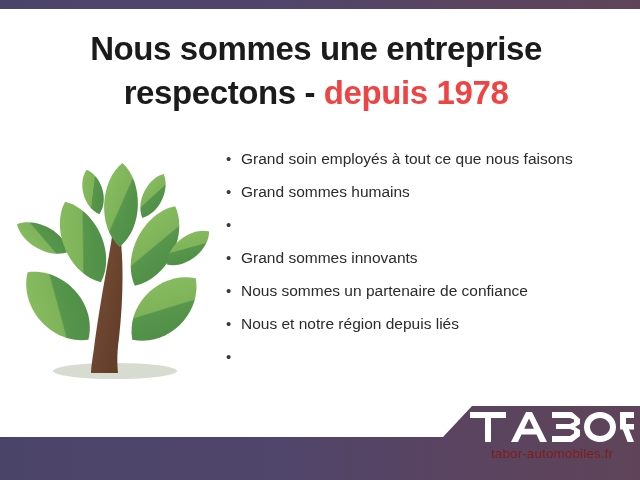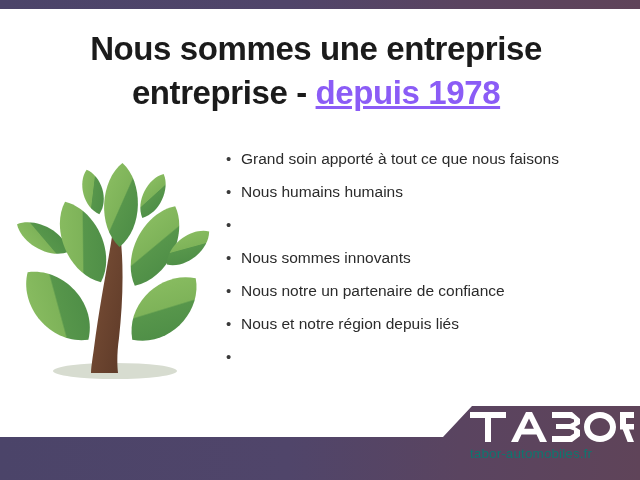--- a/index.html
+++ b/index.html
@@ -36,22 +36,21 @@
     top: 27px;
     width: 632px;
     text-align: center;
     font-size: 33px;
     font-weight: bold;
     line-height: 44px;
     letter-spacing: -0.4px;
     color: #1b1b1b;
   }
   .headline .hl-accent {
-    color: #8b5cf6;
-    text-decoration: underline;
+    color: #ef4444;
   }
 
   
   .bullets {
     position: absolute;
     left: 226px;
     top: 148px;
     width: 400px;
   }
   .bullet-row {
@@ -106,35 +105,36 @@
     left: 0;
     top: 0;
     width: 164px;
     height: 34px;
   }
   .logo-domain {
     position: absolute;
     left: 0;
     top: 36px;
     width: 164px;
+    text-align: center;
     font-size: 13.5px;
     letter-spacing: 0.1px;
-    color: #0f766e;
+    color: #7f1d1d;
   }
 </style>
 </head>
 <body>
 
 <div id="slide">
 
   <div class="top-bar"></div>
 
   <div class="headline">
     <div>Nous sommes une entreprise</div>
-    <div><span>entreprise - </span><span class="hl-accent">depuis 1978</span></div>
+    <div><span>respectons - </span><span class="hl-accent">depuis 1978</span></div>
   </div>
 
   <svg class="tree" viewBox="0 0 205 232">
     <defs>
       <linearGradient id="lg" x1="0" y1="0" x2="1" y2="1">
         <stop offset="0%" stop-color="#8cbf63"></stop>
         <stop offset="49%" stop-color="#7eb359"></stop>
         <stop offset="51%" stop-color="#57964b"></stop>
         <stop offset="100%" stop-color="#4b8b45"></stop>
       </linearGradient>
@@ -180,36 +180,36 @@
       <use href="#leaf"></use>
     </g>
     <g transform="translate(152,157) rotate(46) scale(1.20,1.05)">
       <use href="#leaf"></use>
     </g>
   </svg>
 
   <div class="bullets">
     <div class="bullet-row">
       <span class="bullet-dot">•</span>
-      <span class="bullet-text">Grand soin apporté à tout ce que nous faisons</span>
-    </div>
-    <div class="bullet-row">
-      <span class="bullet-dot">•</span>
-      <span class="bullet-text">Nous humains humains</span>
-    </div>
-    <div class="bullet-row">
-      <span class="bullet-dot">•</span>
-    </div>
-    <div class="bullet-row">
-      <span class="bullet-dot">•</span>
-      <span class="bullet-text">Nous sommes innovants</span>
-    </div>
-    <div class="bullet-row">
-      <span class="bullet-dot">•</span>
-      <span class="bullet-text">Nous notre un partenaire de confiance</span>
+      <span class="bullet-text">Grand soin employés à tout ce que nous faisons</span>
+    </div>
+    <div class="bullet-row">
+      <span class="bullet-dot">•</span>
+      <span class="bullet-text">Grand sommes humains</span>
+    </div>
+    <div class="bullet-row">
+      <span class="bullet-dot">•</span>
+    </div>
+    <div class="bullet-row">
+      <span class="bullet-dot">•</span>
+      <span class="bullet-text">Grand sommes innovants</span>
+    </div>
+    <div class="bullet-row">
+      <span class="bullet-dot">•</span>
+      <span class="bullet-text">Nous sommes un partenaire de confiance</span>
     </div>
     <div class="bullet-row">
       <span class="bullet-dot">•</span>
       <span class="bullet-text">Nous et notre région depuis liés</span>
     </div>
     <div class="bullet-row">
       <span class="bullet-dot">•</span>
     </div>
   </div>
 

